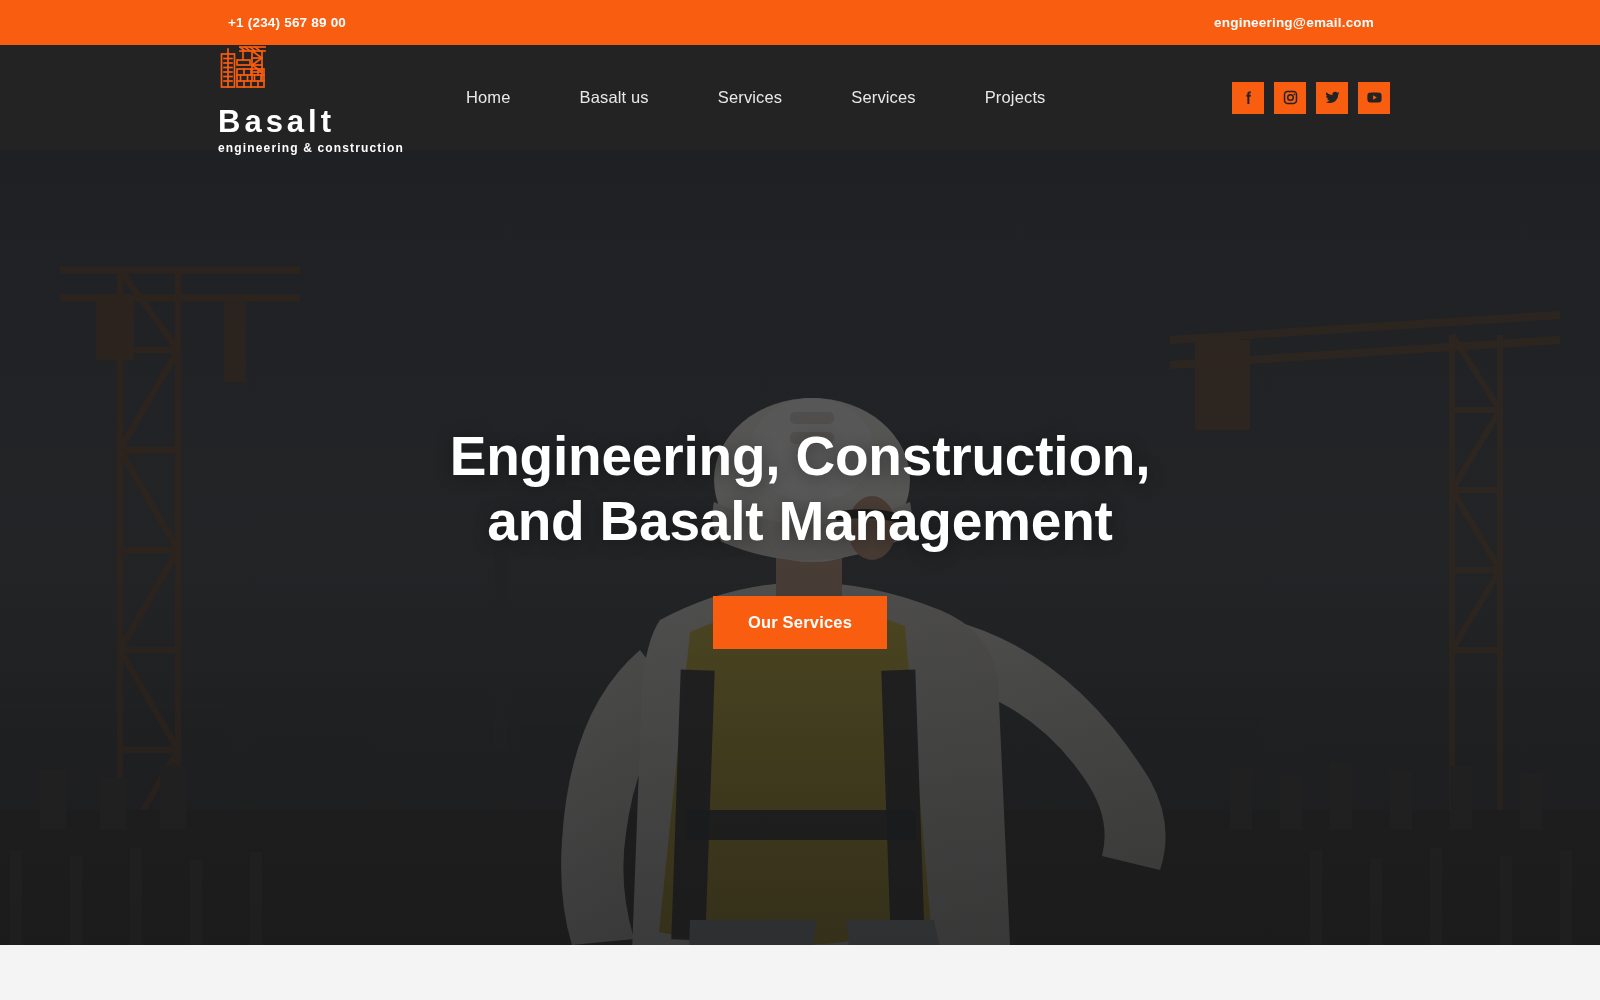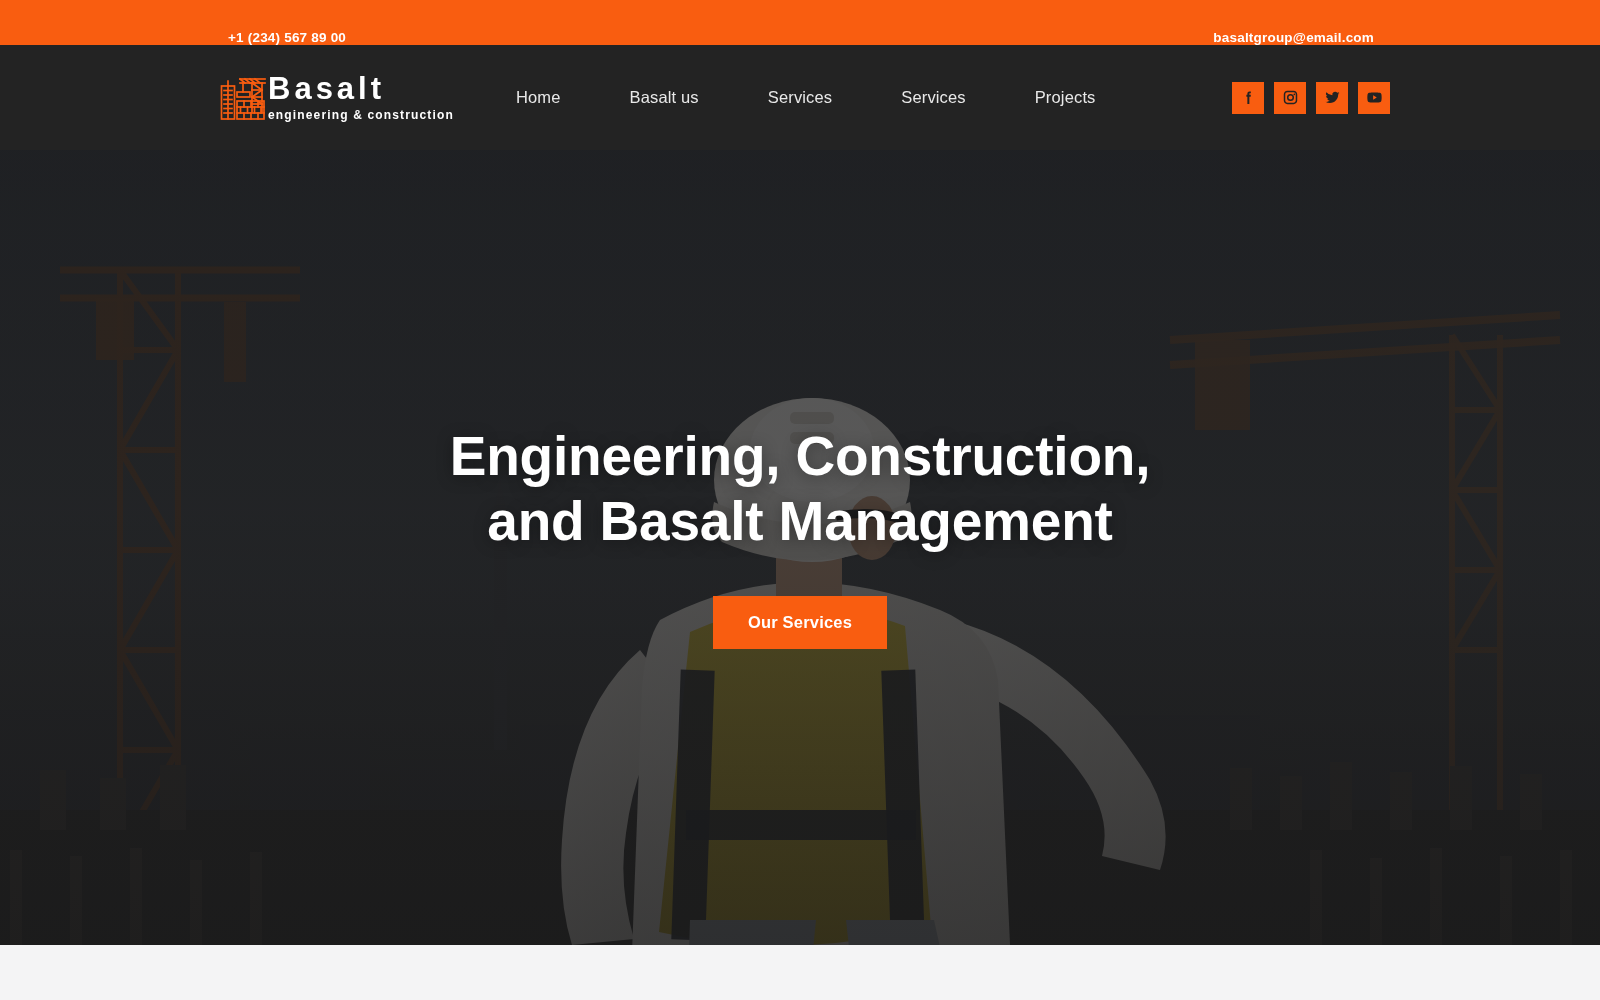--- a/index.html
+++ b/index.html
@@ -6,21 +6,21 @@
   html, body {
     width:1600px; height:1000px;
     background:#f4f4f5;
     font-family:"Liberation Sans", sans-serif;
     overflow:hidden;
   }
 
   
   .topbar{
     height:45px; background:#f95d10;
-    display:flex; align-items:flex-end;
+    display:flex; align-items:center;
     position:relative;
   }
   .topbar-inner{
     width:1160px; margin:0 auto;
     display:flex; align-items:center; justify-content:space-between;
     padding-left:8px; padding-right:6px;
   }
   .topbar-phone, .topbar-email{
     color:#ffffff; font-size:13.5px; font-weight:bold;
     letter-spacing:.2px; text-decoration:none; white-space:nowrap;
@@ -31,21 +31,21 @@
     height:105px; background:#232323;
     display:flex; align-items:center;
     position:relative; z-index:5;
   }
   .header-inner{
     width:1180px; margin:0 auto;
     display:flex; align-items:center; justify-content:space-between;
     padding-left:8px;
   }
 
-  .brand{ display:flex; align-items:center; text-decoration:none; }
+  .brand{ display:flex; gap:14px; text-decoration:none;flex-direction:column; }
   .brand-mark{ width:50px; height:52px; flex:0 0 auto; display:block; }
   .brand-text{ display:flex; flex-direction:column; }
   .brand-name{
     color:#ffffff; font-size:31px; font-weight:bold;
     letter-spacing:4px; line-height:1.02;
   }
   .brand-tag{
     color:#ffffff; font-size:12px; font-weight:bold;
     letter-spacing:1.15px; margin-top:3px; white-space:nowrap;
   }
@@ -98,21 +98,21 @@
   }
 
   .below{ height:55px; background:#f4f4f5; }
 </style>
 </head>
 <body>
 
 <div class="topbar">
   <div class="topbar-inner">
     <a class="topbar-phone" href="#">+1 (234) 567 89 00</a>
-    <a class="topbar-email" href="#">basaltgroup@email.com</a>
+    <a class="topbar-email" href="#">engineering@email.com</a>
   </div>
 </div>
 
 <header class="header">
   <div class="header-inner">
 
     <a class="brand" href="#">
       <span class="brand-mark">
         <svg viewBox="0 0 50 52" xmlns="http://www.w3.org/2000/svg" fill="none" stroke="#f95d10" stroke-width="1.7" stroke-linecap="square">
 

